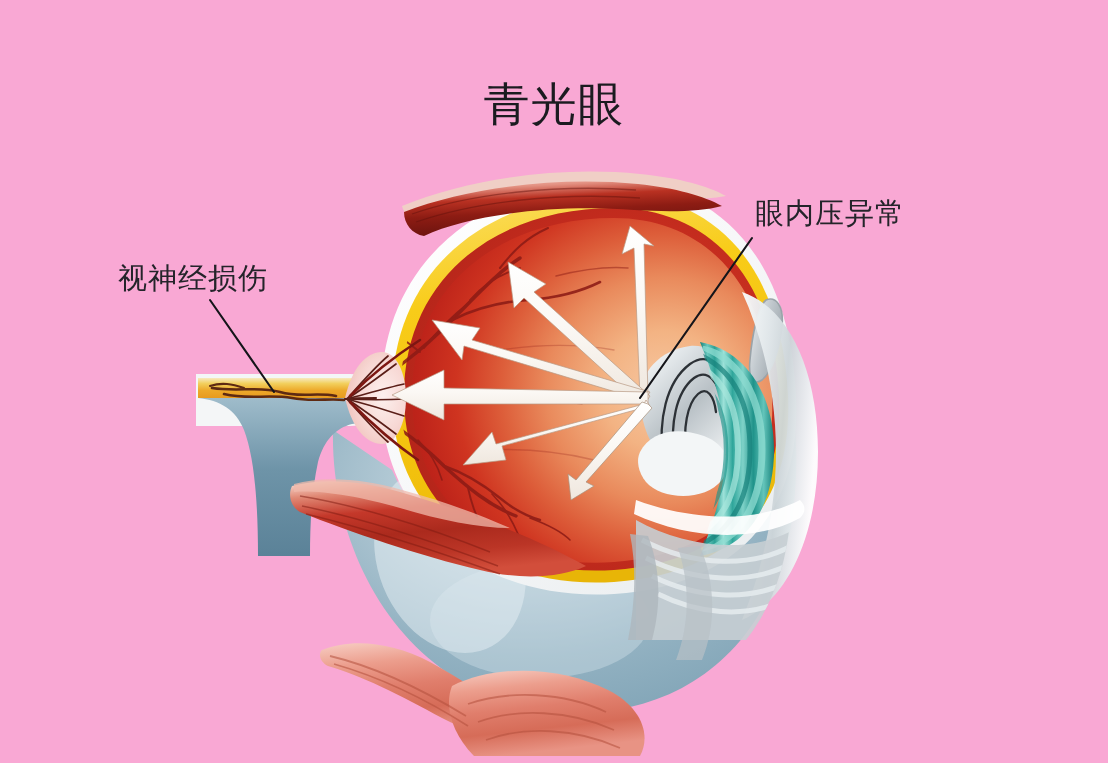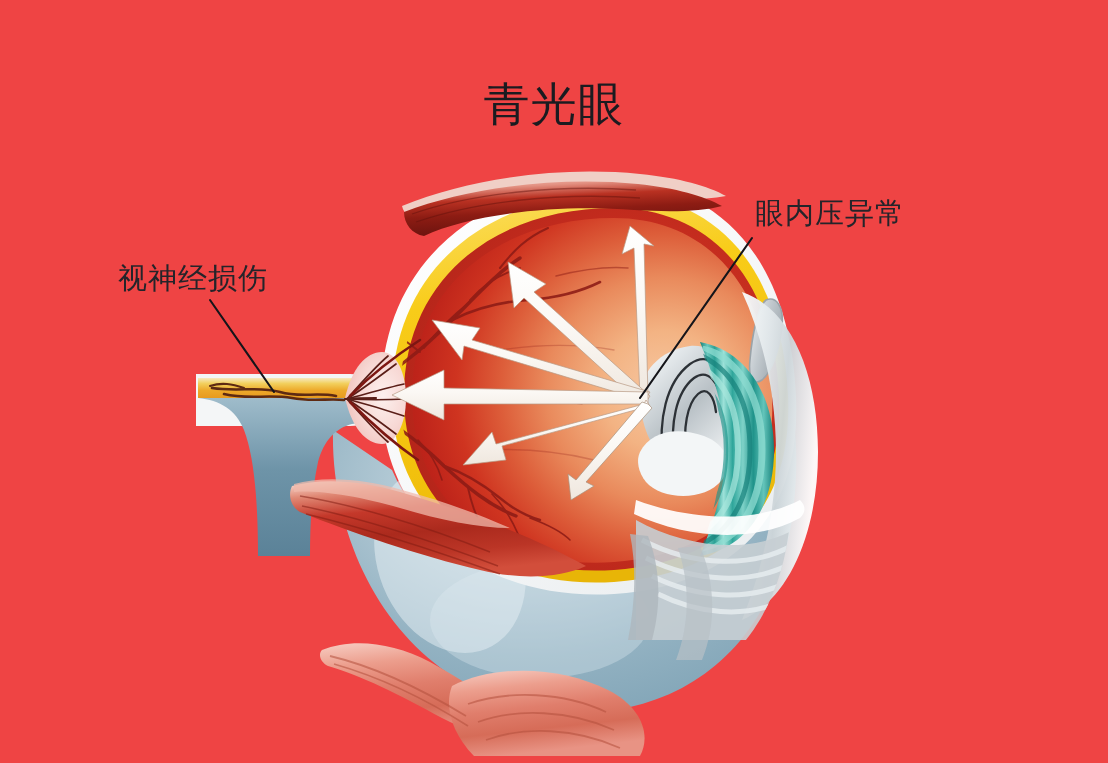--- a/index.html
+++ b/index.html
@@ -13,21 +13,21 @@
     height: 763px;
     position: relative;
     overflow: hidden;
     font-family: "Liberation Sans", "DejaVu Sans", sans-serif;
   }
   #stage {
     position: absolute;
     left: 0; top: 0;
     width: 1108px;
     height: 763px;
-    background: #ef4444;
+    background: #f9a8d4;
   }
   #figure-svg {
     position: absolute;
     left: 0; top: 0;
     width: 1108px;
     height: 763px;
     display: block;
   }
   .title-text {
     font-family: "DejaVu Sans", "Liberation Sans", sans-serif;

